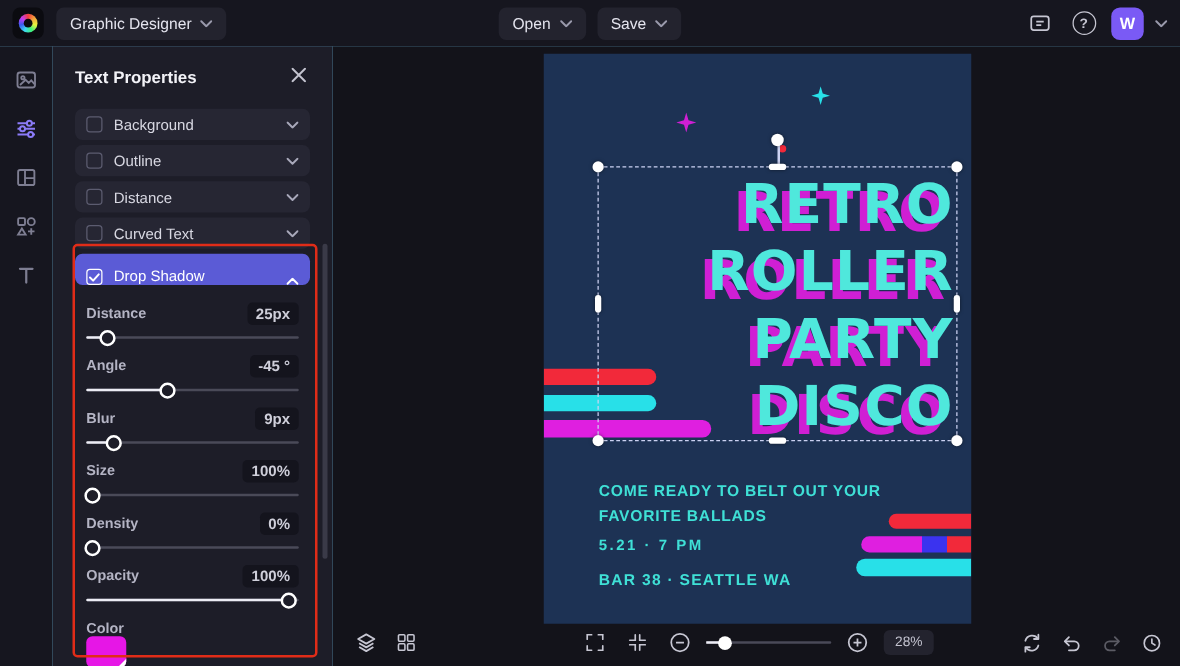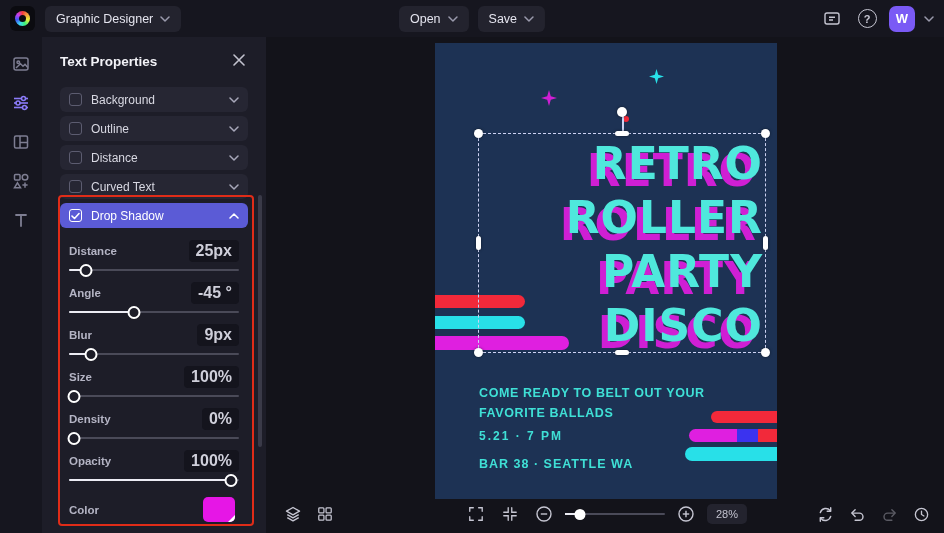--- a/index.html
+++ b/index.html
@@ -65,46 +65,46 @@
     background:#1d1d28; padding:14px 18px 0; z-index:20; overflow:hidden;
   }
   .panel-header { display:flex; align-items:flex-end; justify-content:space-between; margin-bottom:18px; }
   .panel-title { font-size:13.5px; font-weight:bold; color:#f2f2f7; }
   .close-btn { color:#c2c2ce; cursor:pointer; display:grid; place-items:center; width:18px; height:18px; }
 
   .section-row {
     height:25px; background:#262633; border-radius:6px; margin-bottom:4px;
     display:flex; align-items:center; padding:0 9px; cursor:pointer;
   }
-  .section-row.active { background:var(--accent,#5b5bd6); }
+  .section-row.active { background:var(--accent,#5b5bd6);align-items:flex-end; }
   .cbox {
     width:13px; height:13px; border:1.5px solid #5c5c70; border-radius:3px;
     margin-right:9px; flex:0 0 auto; display:grid; place-items:center;
   }
   .section-row.active .cbox { border-color:#ffffff; }
   .section-label { flex:1; font-size:12px; color:#d8d8e2; }
   .section-row.active .section-label { color:#ffffff; }
   .section-row .chev { color:#a8a8ba; }
   .section-row.active .chev { color:#ffffff; transform:rotate(180deg); }
 
   .controls { padding:10px 9px 0;font-weight:bold; }
   .control-head { display:flex; align-items:center; justify-content:space-between; height:17px; margin-bottom:4px; }
   .control-label { font-size:11.5px; color:#b4b4c4; }
   .value-badge {
     background:#14141d; border-radius:4px; padding:2px 7px;
-    font-size:16px; color:#cfcfda; min-width:28px; text-align:right; cursor:text;
+    font-size:12px; color:#cfcfda; min-width:28px; text-align:right; cursor:text;
   }
   .slider { position:relative; height:14px; margin-bottom:7px; cursor:pointer; --pos:0%; }
   .slider .track { position:absolute; left:0; right:0; top:5.5px; height:2.5px; background:#4a4a58; border-radius:2px; }
   .slider .fill { position:absolute; left:0; top:5.5px; height:2.5px; background:#ececf4; border-radius:2px; width:var(--pos); }
   .slider .knob {
     position:absolute; top:0.5px; left:var(--pos); transform:translateX(-50%);
     width:13px; height:13px; border-radius:50%; background:#1d1d28; border:2.5px solid #ffffff;
   }
-  .color-row { display:flex; align-items:center; justify-content:space-between; margin-top:10px; padding:0 4px 0 0; }
+  .color-row { display:flex; justify-content:space-between; margin-top:10px; padding:0 4px 0 0;flex-direction:column; }
   .swatch {
     width:32px; height:25px; border-radius:5px; background:var(--swatch-color,#e616e6);
     position:relative; overflow:hidden; cursor:pointer;
   }
   .swatch::after {
     content:""; position:absolute; right:-1px; bottom:-1px; width:0; height:0;
     border-left:9px solid transparent; border-bottom:9px solid #ffffff;
   }
   .panel-scrollbar {
     position:absolute; right:4px; top:158px; width:4px; height:252px;

